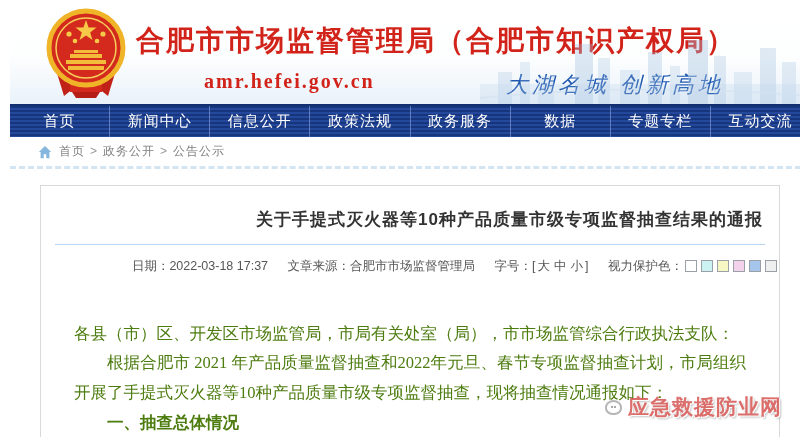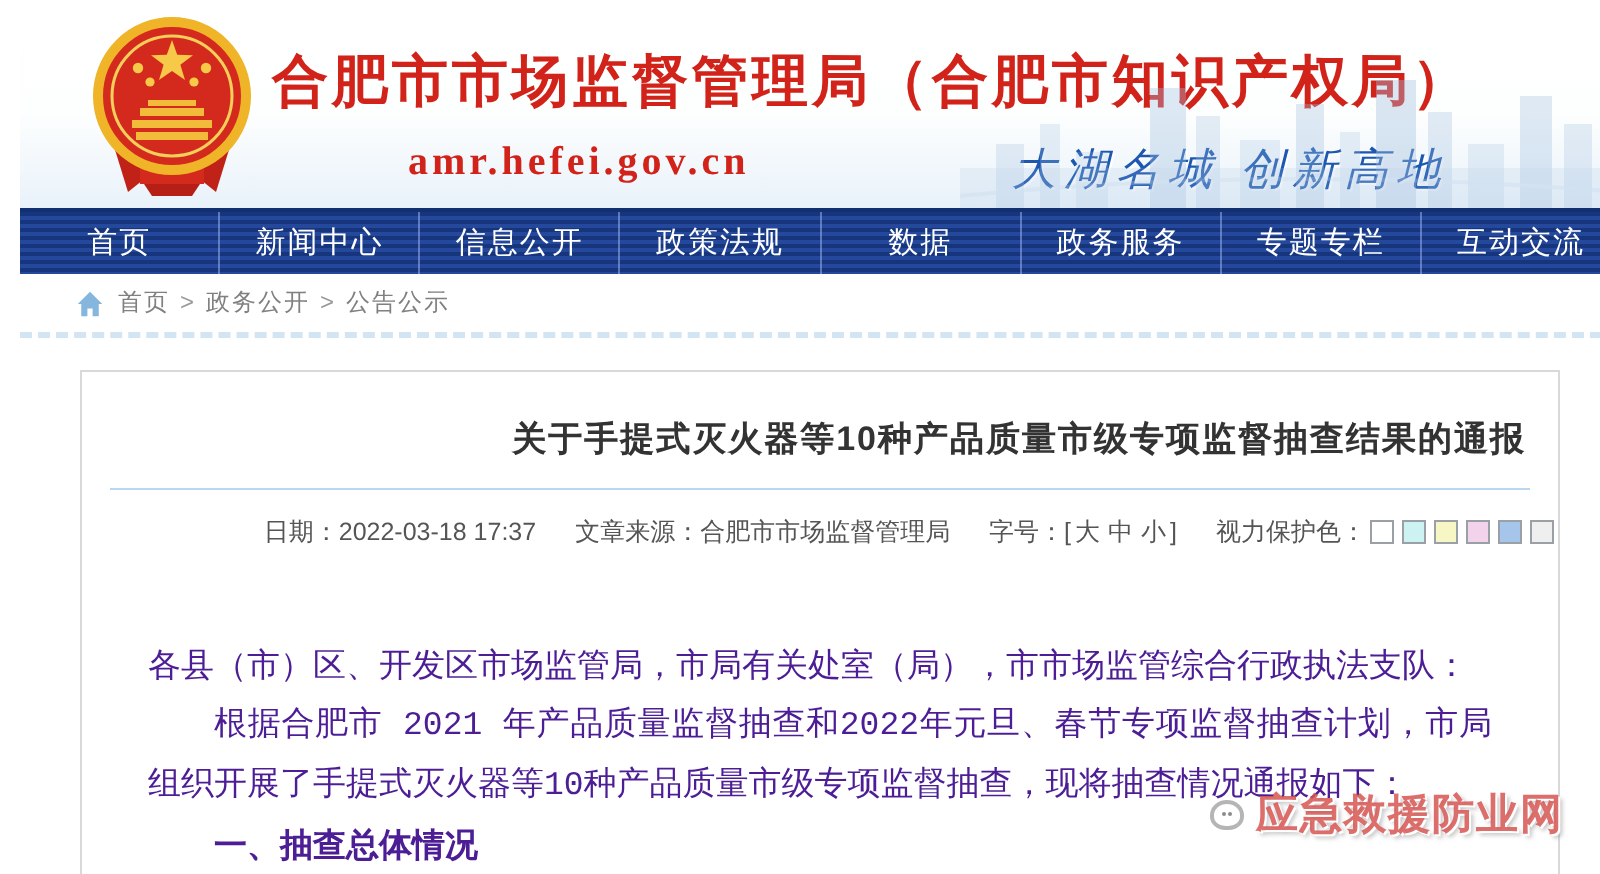--- a/index.html
+++ b/index.html
@@ -43,24 +43,24 @@
   .article-title { text-align:right; font-size:17px; font-weight:bold; color:#333;
                    margin:22px 16px 13px; letter-spacing:1px; }
   .title-divider { border:0; border-bottom:1px solid #b9d7f1; margin:0 14px; }
   .meta { text-align:right; font-size:12.5px; color:#555; margin-top:13px; white-space:nowrap; }
   .meta b { font-weight:normal; }
   .meta .gap { display:inline-block; width:16px; }
   .size-opt { cursor:pointer; margin:0 2px; }
   .swatch { display:inline-block; width:12px; height:12px; border:1px solid #9aa0a6;
             margin:0 2px; vertical-align:-2px; cursor:pointer; }
 
-  .article-body { margin:43px 33px 0; font-size:16.5px; line-height:30px; color:#4c1d95;
+  .article-body { margin:43px 33px 0; font-size:16.5px; line-height:30px; color:#4d7c0f;
                   text-align:justify; }
   .p-addressee { font-family:"Liberation Sans", sans-serif; }
-  .p-main { font-family:Liberation Mono, monospace; text-indent:2em; }
+  .p-main { font-family:Liberation Serif, serif; text-indent:2em; }
   .p-section { font-family:"Liberation Serif", serif; font-weight:bold; text-indent:2em; }
 
   
   .watermark { position:absolute; right:28px; top:393px; display:flex; align-items:center;
                pointer-events:none;text-align:right; }
   .wm-icon { width:17px; height:15px; border:2px solid rgba(120,120,120,.55); border-radius:50% 50% 45% 45%;
              background:rgba(255,255,255,.6); margin-right:6px; position:relative; }
   .wm-icon::before, .wm-icon::after { content:""; position:absolute; top:4px; width:2px; height:2px;
              background:rgba(90,90,90,.7); border-radius:50%; }
   .wm-icon::before { left:4px; } .wm-icon::after { right:4px; }
@@ -113,22 +113,22 @@
       </g>
       <path d="M0 66 Q160 50 330 64" stroke="#bcd4ea" stroke-width="2" fill="none" opacity=".6"></path>
     </svg>
   </div>
 
   <div class="nav">
     <div class="nav-item">首页</div>
     <div class="nav-item">新闻中心</div>
     <div class="nav-item">信息公开</div>
     <div class="nav-item">政策法规</div>
+    <div class="nav-item">政务服务</div>
     <div class="nav-item">数据</div>
-    <div class="nav-item">政务服务</div>
     <div class="nav-item">专题专栏</div>
     <div class="nav-item">互动交流</div>
   </div>
 
   <div class="crumb-bar">
     <svg class="home-icon" viewBox="0 0 16 16">
       <path d="M8 1 L15 8 H13 V15 H9.5 V10.5 H6.5 V15 H3 V8 H1 Z" fill="#85b6dd"></path>
     </svg>
     <div class="crumb-text">
       <span class="link">首页</span><span class="crumb-sep">&gt;</span><span class="link">政务公开</span><span class="crumb-sep">&gt;</span><span>公告公示</span>

